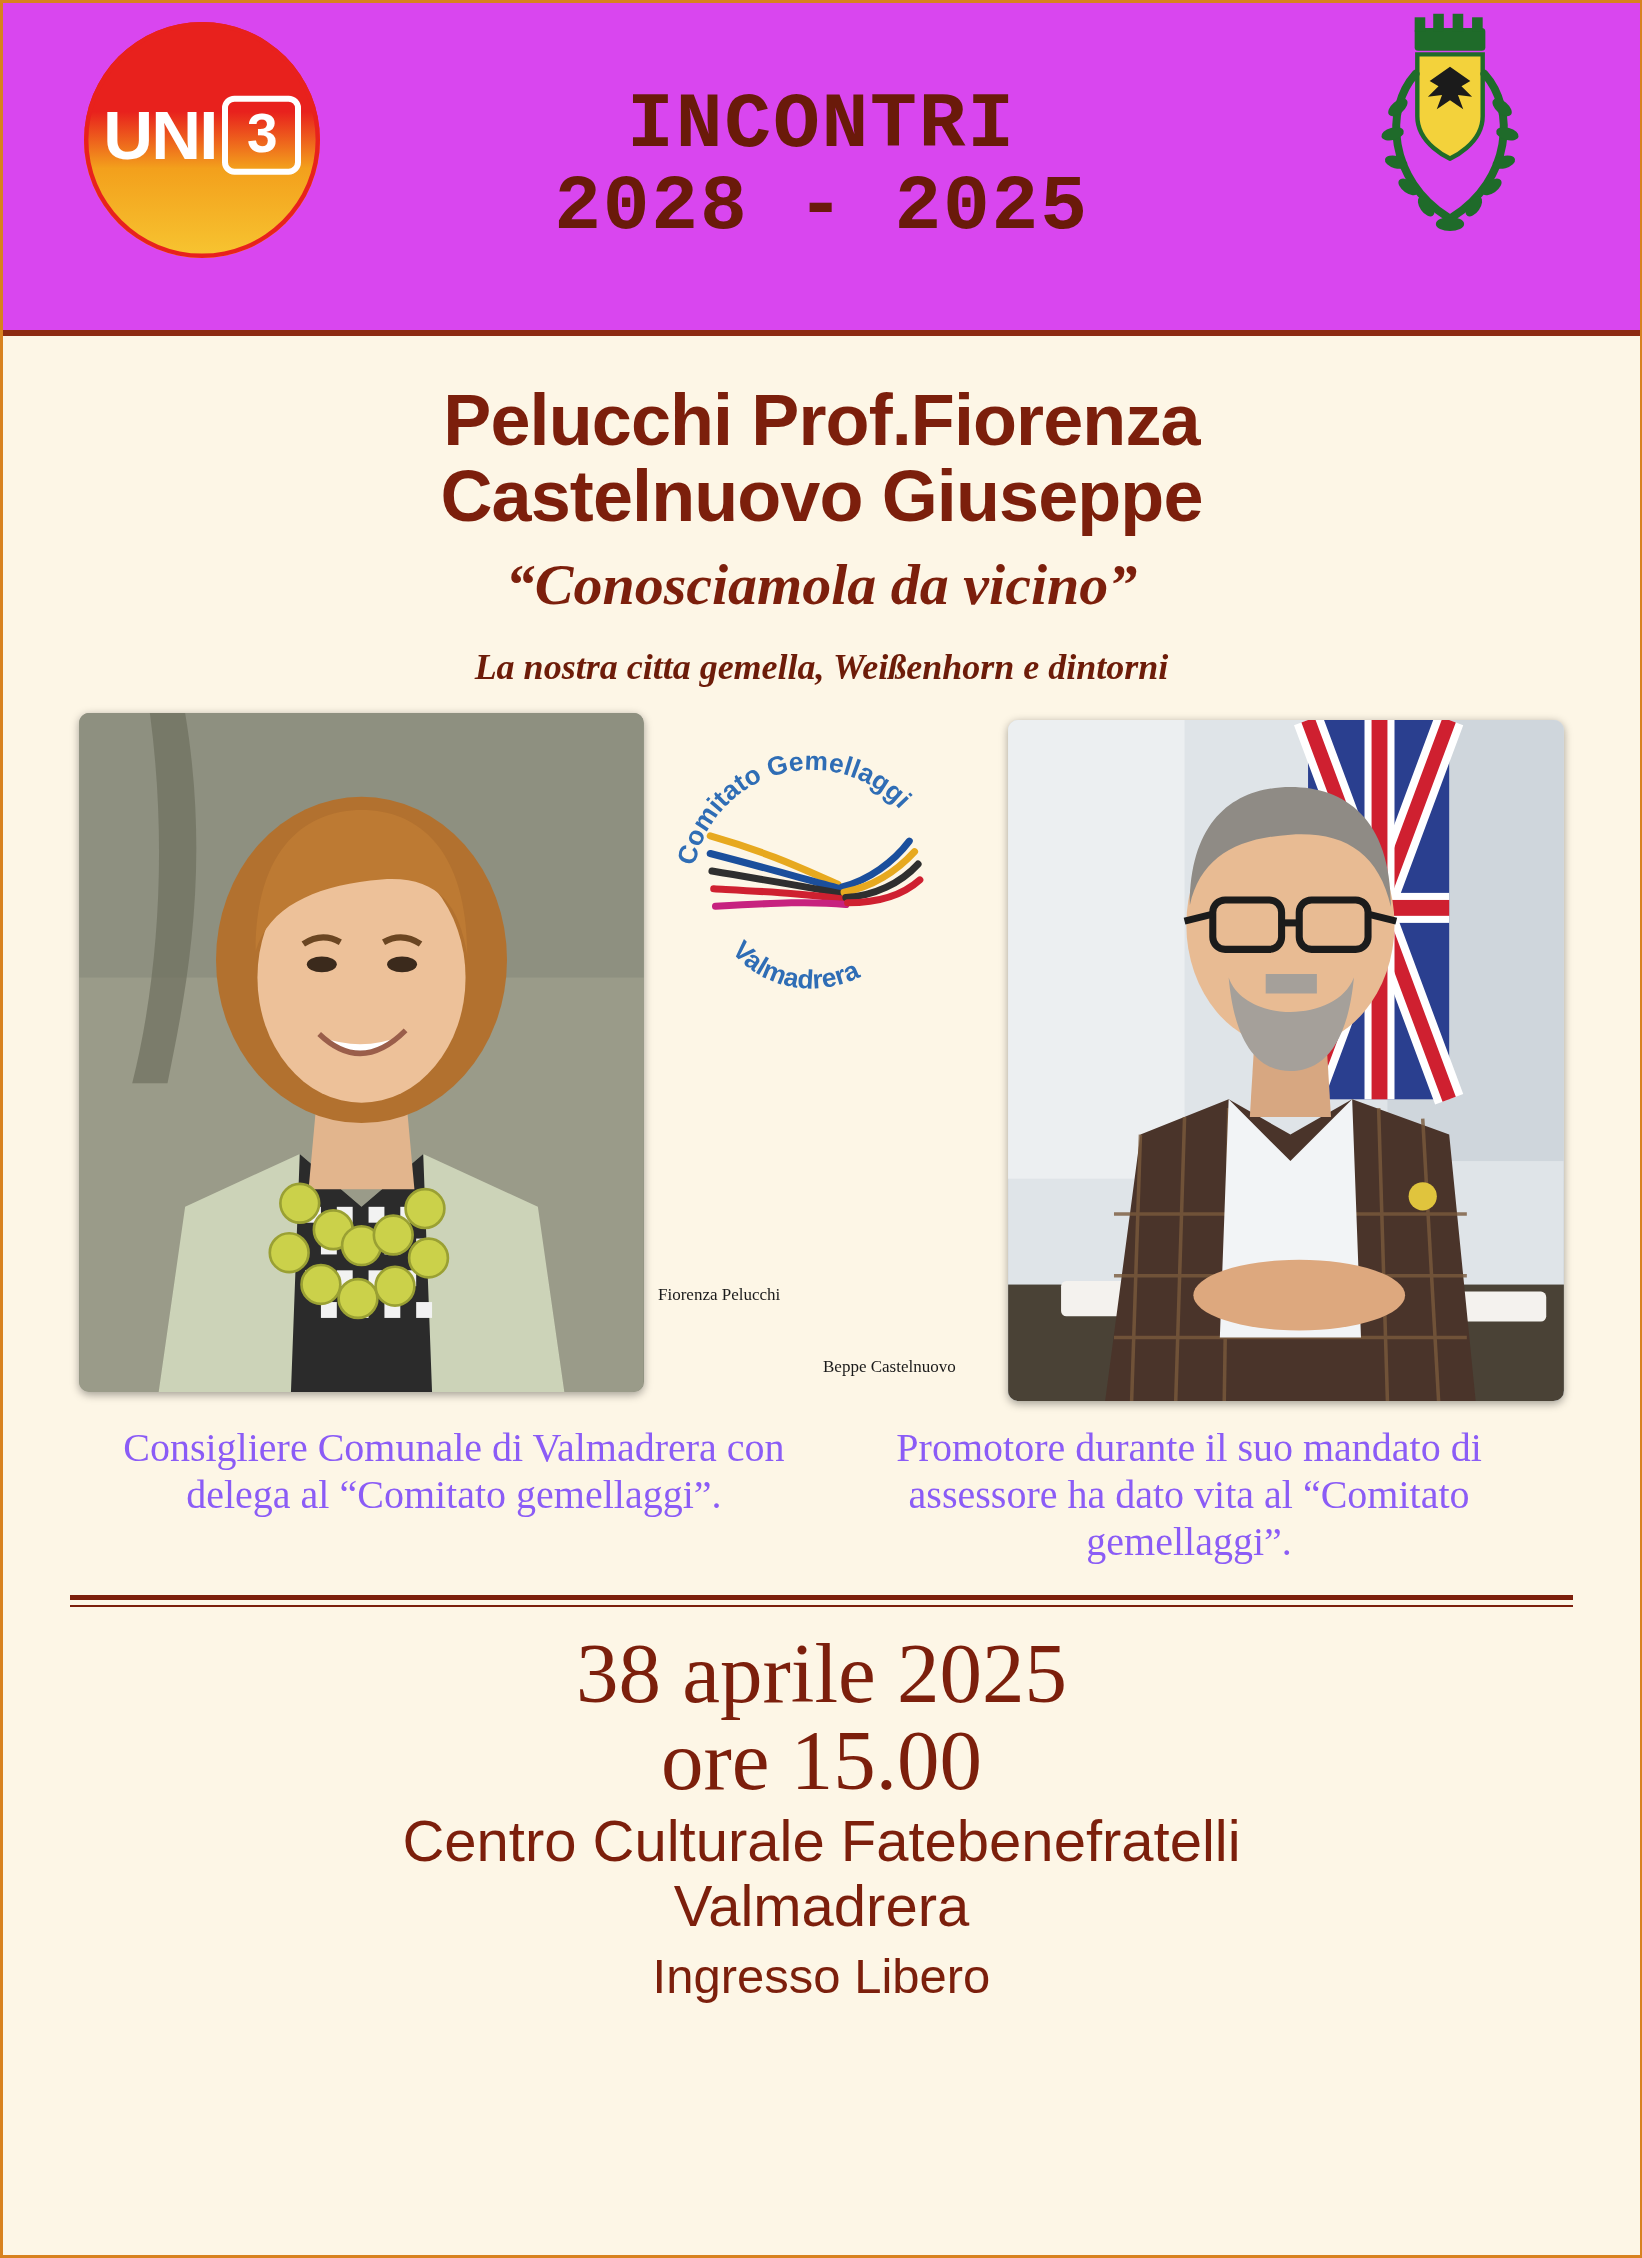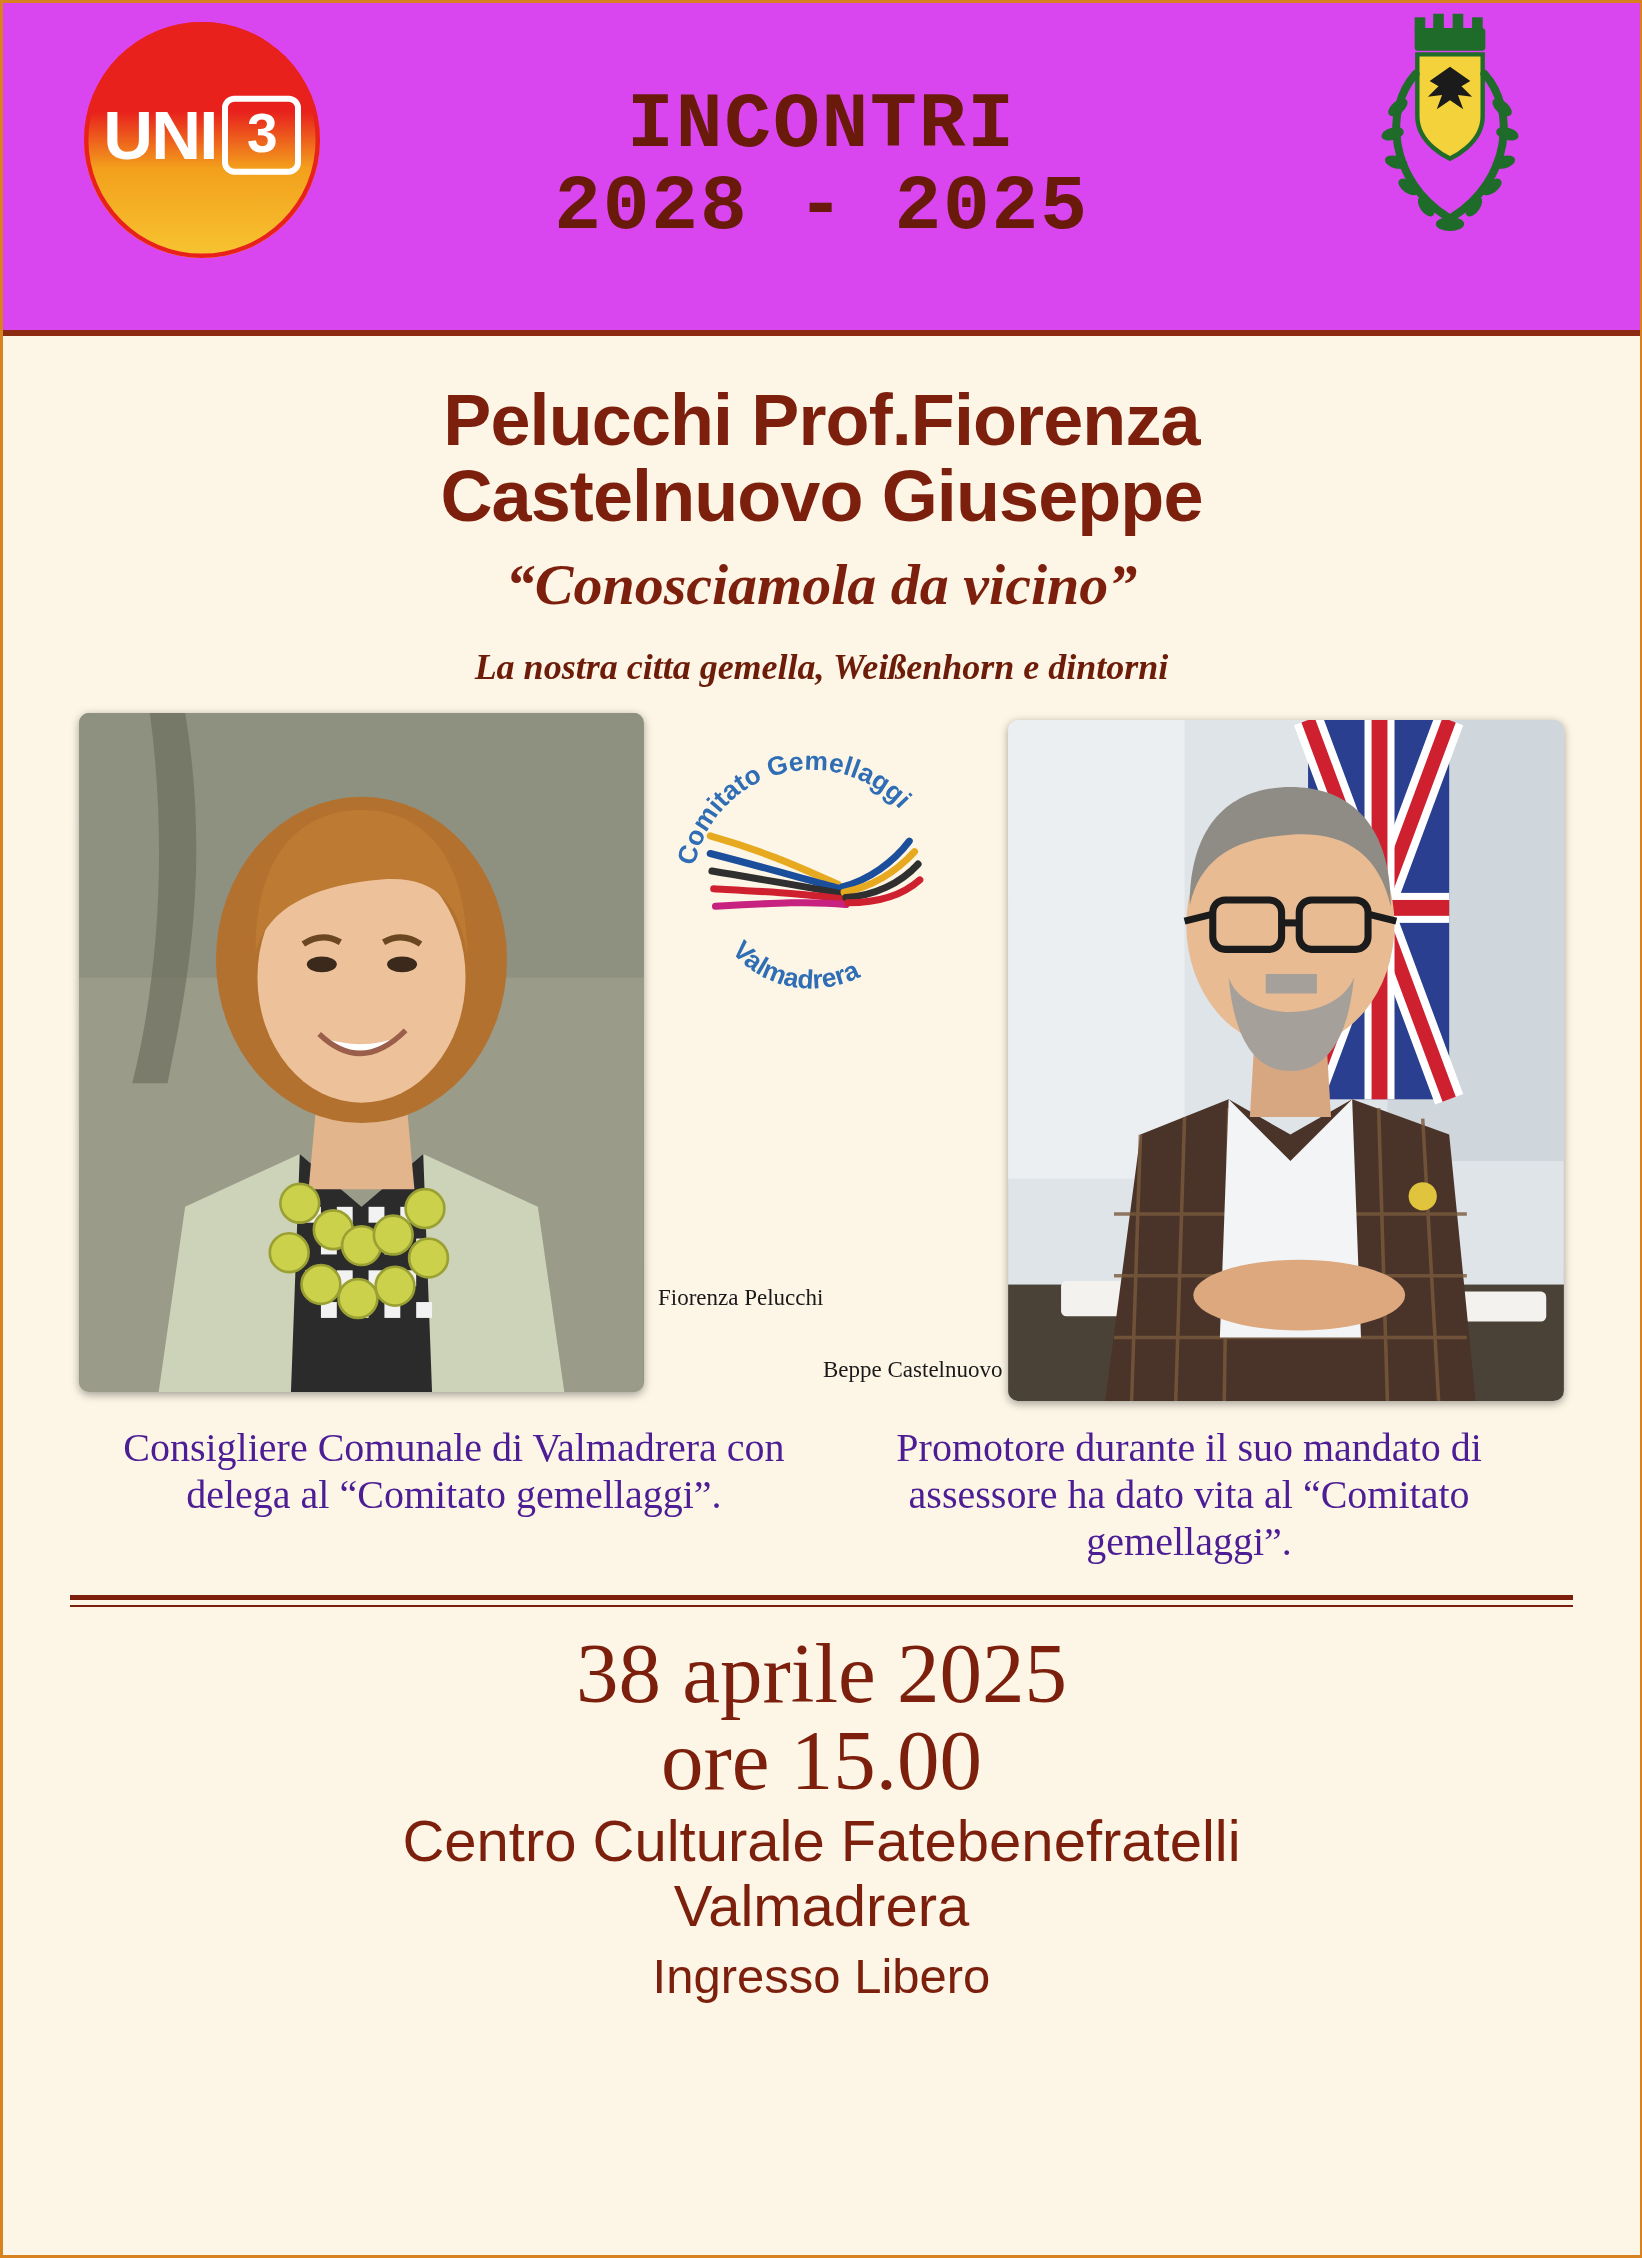--- a/index.html
+++ b/index.html
@@ -155,21 +155,21 @@
     height: 681px;
     background: linear-gradient(160deg, #cbd2d8 0%, #b3bbc3 55%, #8d969d 100%);
   }
 
   
   .p-bg { position:absolute; inset:0; }
 
   .cap-name {
     position: absolute;
     font-family: "Liberation Serif", serif;
-    font-size: 23px;
+    font-size: 17px;
     color: #1a1a1a;
   }
   .cap-left-name { left: 655px; top: 572px; }
   .cap-right-name { left: 820px; top: 644px; }
 
   
   .comitato {
     position: absolute;
     left: 672px;
     top: 17.6px;
@@ -179,21 +179,21 @@
   .comitato svg { display: block; }
 
   
   .roles {
     display: flex;
     justify-content: center;
     gap: 32px;
     margin-top: 14px;
     padding: 0 86px;
     font-family: "Liberation Serif", serif;
-    color: #4c1d95;
+    color: #8b5cf6;
     font-size: 40px;
     line-height: 1.18;
     text-align: center;
   }
   .role-col { width: 48%; }
 
   .rule {
     margin: 30px 67px 0 67px;
     border-top: 5.3px solid #7c1f0c;
     border-bottom: 2.6px solid #7c1f0c;

